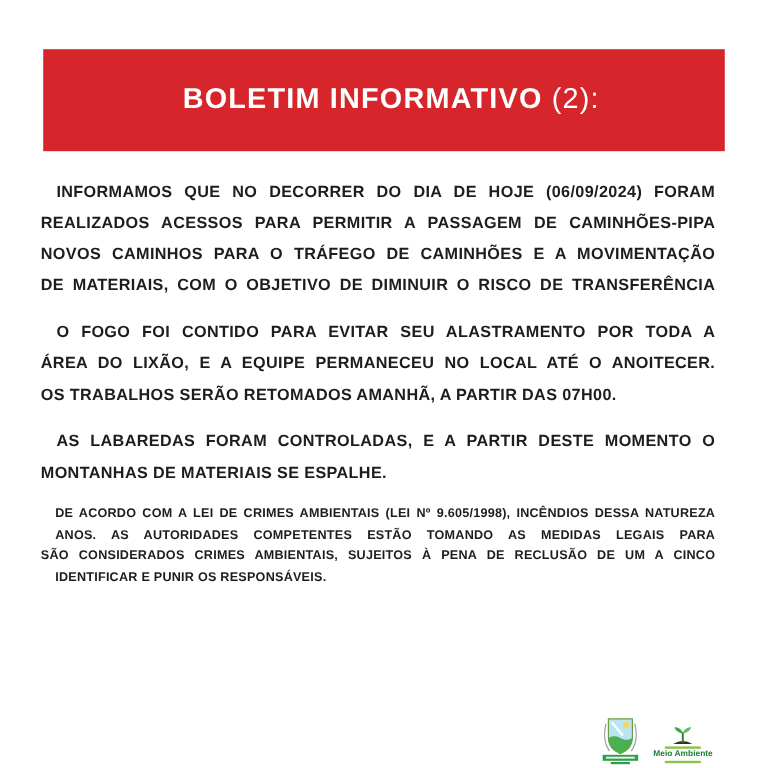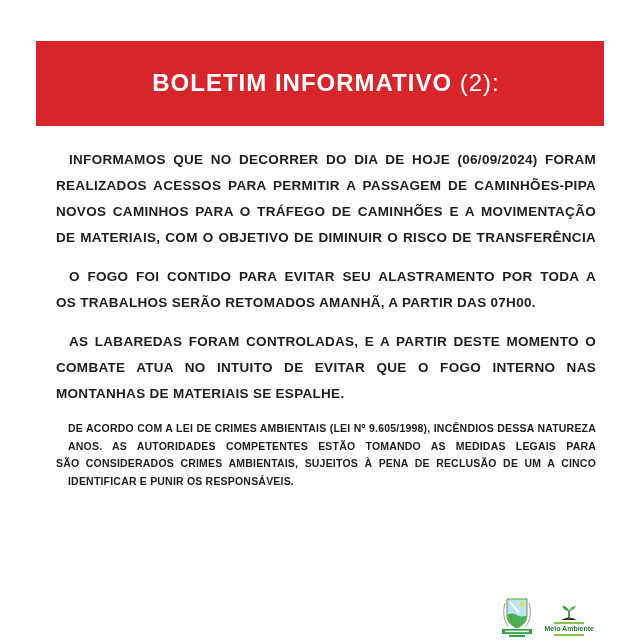--- a/index.html
+++ b/index.html
@@ -44,21 +44,21 @@
     white-space: nowrap;
     text-decoration: underline;
     text-decoration-thickness: 3px;
     text-underline-offset: 5px;
   }
 
   
   .content {
     position: absolute;
     top: 147px;
-    left: 56px;
+    left: 34px;
     right: 44px;
   }
   .para { margin: 0 0 13px 0; }
   .bline {
     font-size: 13.5px;
     line-height: 26px;
     letter-spacing: 0.3px;
     text-align: justify;
     text-align-last: justify;
     height: 26px;
@@ -126,26 +126,26 @@
 
     <div class="para">
       <div class="bline indent">INFORMAMOS QUE NO DECORRER DO DIA DE HOJE (06/09/2024) FORAM</div>
       <div class="bline">REALIZADOS ACESSOS PARA PERMITIR A PASSAGEM DE CAMINHÕES-PIPA</div>
       <div class="bline">NOVOS CAMINHOS PARA O TRÁFEGO DE CAMINHÕES E A MOVIMENTAÇÃO</div>
       <div class="bline">DE MATERIAIS, COM O OBJETIVO DE DIMINUIR O RISCO DE TRANSFERÊNCIA</div>
     </div>
 
     <div class="para">
       <div class="bline indent">O FOGO FOI CONTIDO PARA EVITAR SEU ALASTRAMENTO POR TODA A</div>
+      <div class="bline">ÁREA DO LIXÃO, E A EQUIPE PERMANECEU NO LOCAL ATÉ O ANOITECER.</div>
       <div class="bline last">OS TRABALHOS SERÃO RETOMADOS AMANHÃ, A PARTIR DAS 07H00.</div>
     </div>
 
     <div class="para">
       <div class="bline indent">AS LABAREDAS FORAM CONTROLADAS, E A PARTIR DESTE MOMENTO O</div>
-      <div class="bline">COMBATE ATUA NO INTUITO DE EVITAR QUE O FOGO INTERNO NAS</div>
       <div class="bline last">MONTANHAS DE MATERIAIS SE ESPALHE.</div>
     </div>
 
     <div class="legal">
       <div class="lline u">DE ACORDO COM A LEI DE CRIMES AMBIENTAIS (LEI Nº 9.605/1998), INCÊNDIOS DESSA NATUREZA</div>
       <div class="lline u">ANOS. AS AUTORIDADES COMPETENTES ESTÃO TOMANDO AS MEDIDAS LEGAIS PARA</div>
       <div class="lline">SÃO CONSIDERADOS CRIMES AMBIENTAIS, SUJEITOS À PENA DE RECLUSÃO DE UM A CINCO</div>
       <div class="lline u last">IDENTIFICAR E PUNIR OS RESPONSÁVEIS.</div>
     </div>
 

